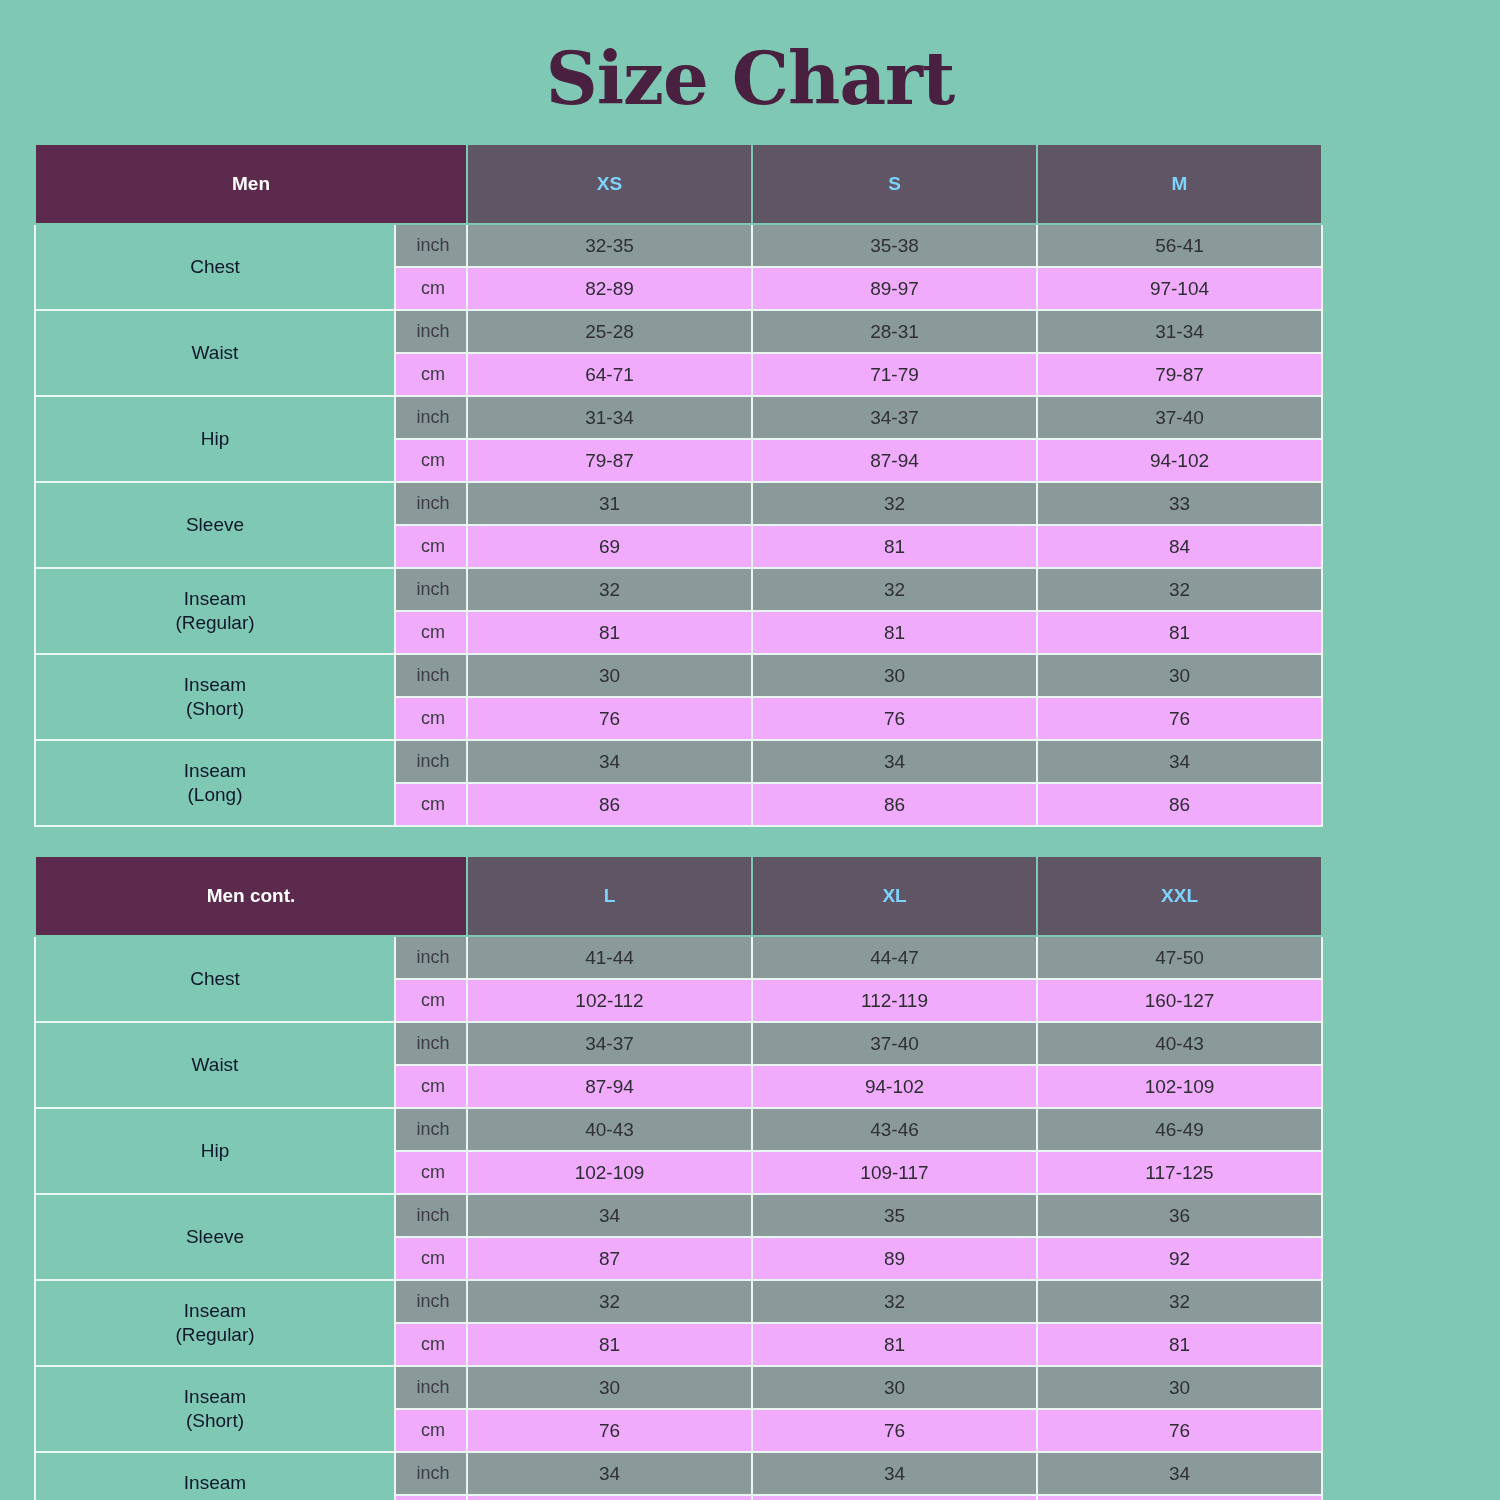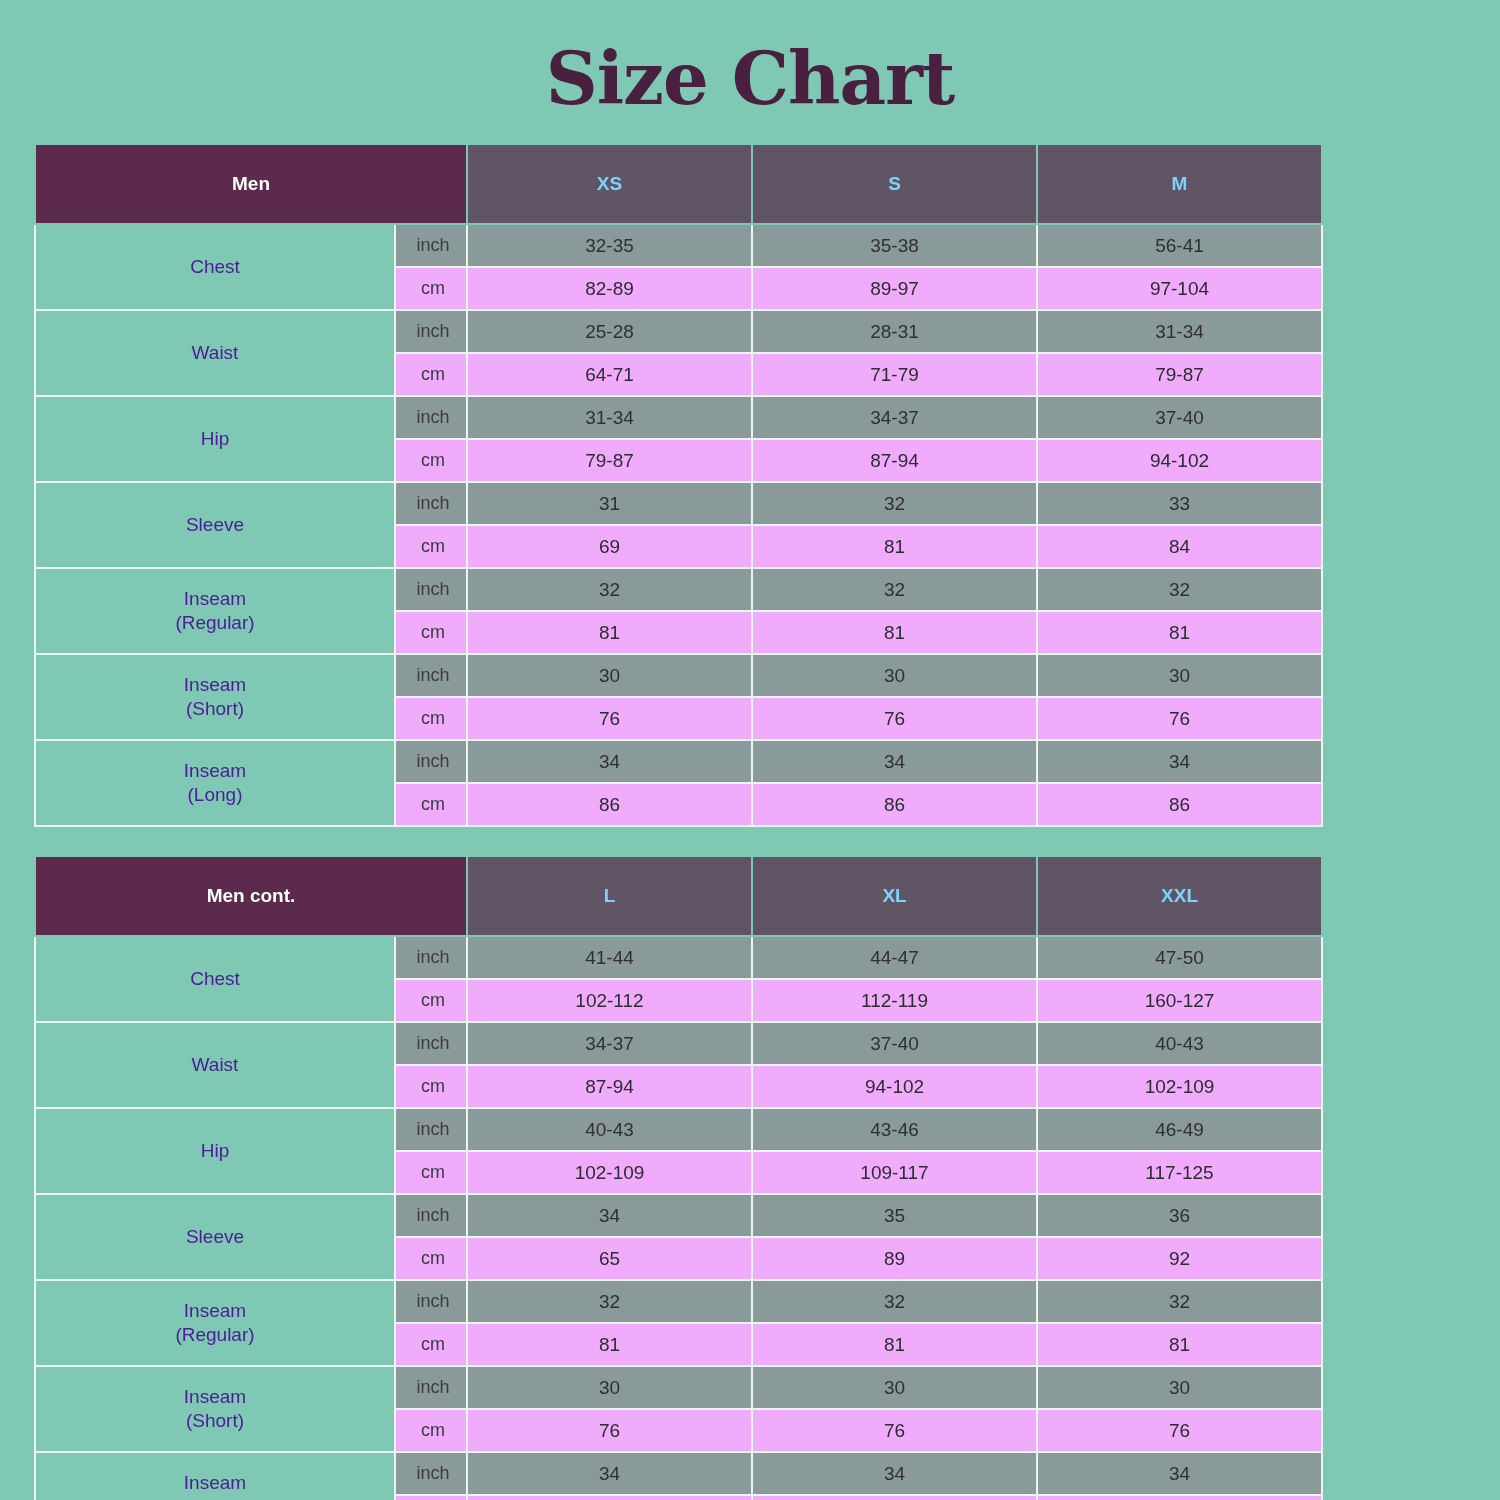--- a/index.html
+++ b/index.html
@@ -58,21 +58,21 @@
     font-weight: bold;
     font-size: 19px;
     text-align: center;
     height: 76px;
     border: 2px solid #7ec8b4;
   }
 
   
   td.row-label {
     background: #7ec8b4;
-    color: #4c1d95;
+    color: #0f172a;
     font-size: 19px;
     text-align: center;
     border: 2px solid #e9f6f2;
     line-height: 1.25;
   }
   td.unit {
     font-size: 18px;
     color: #3e3b44;
     text-align: center;
     padding-left: 5px;
@@ -282,21 +282,21 @@
 
       <tr class="inch-row">
         <td class="row-label" rowspan="2">Sleeve</td>
         <td class="unit">inch</td>
         <td class="val">34</td>
         <td class="val">35</td>
         <td class="val">36</td>
       </tr>
       <tr class="cm-row">
         <td class="unit">cm</td>
-        <td class="val">65</td>
+        <td class="val">87</td>
         <td class="val">89</td>
         <td class="val">92</td>
       </tr>
 
       <tr class="inch-row">
         <td class="row-label" rowspan="2">Inseam<br>(Regular)</td>
         <td class="unit">inch</td>
         <td class="val">32</td>
         <td class="val">32</td>
         <td class="val">32</td>

